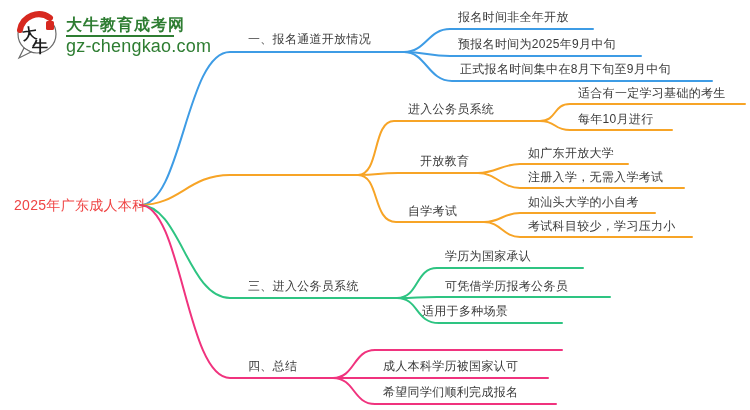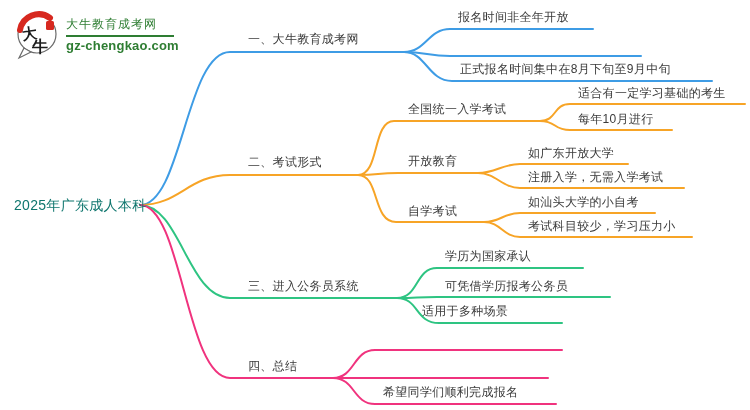--- a/index.html
+++ b/index.html
@@ -12,25 +12,25 @@
     font-family:"Liberation Sans","DejaVu Sans",sans-serif;
   }
   svg.connectors{position:absolute;left:0;top:0;}
   svg.connectors path{fill:none;stroke-width:2;stroke-linecap:round;}
   .c1{stroke:var(--branch1);} .c2{stroke:var(--branch2);}
   .c3{stroke:var(--branch3);} .c4{stroke:var(--branch4);}
   .node{
     position:absolute; font-size:12px; line-height:17px; color:var(--text);
     white-space:nowrap; letter-spacing:.3px;
   }
-  .root-node{font-size:14px;color:#0f766e;}
+  .root-node{font-size:14px;color:#ef4444;}
   .logo{position:absolute;left:12px;top:8px;display:flex;align-items:center;gap:6px;}
-  .logo-title{font-size:12px;font-weight:normal;color:var(--brand);letter-spacing:1px;line-height:17px;}
+  .logo-title{font-size:16px;font-weight:bold;color:var(--brand);letter-spacing:1px;line-height:17px;}
   .logo-sep{height:2px;background:var(--brand);margin:2px 0 2px 0;}
-  .logo-domain{font-size:13px;font-weight:bold;color:var(--brand);letter-spacing:.2px;line-height:14px;}
+  .logo-domain{font-size:18px;font-weight:normal;color:var(--brand);letter-spacing:.2px;line-height:14px;}
   .bubble{fill:#fff;stroke:#6b6b6b;stroke-width:1.2;}
   .arc{stroke:var(--seal);stroke-width:6;fill:none;stroke-linecap:round;}
   .seal-rect{fill:var(--seal);}
   .glyph{font-weight:bold;fill:#1c1c1c;font-family:"Liberation Sans","DejaVu Sans",sans-serif;}
 </style>
 </head>
 <body>
 
 <div class="canvas">
 
@@ -78,36 +78,37 @@
     </svg>
     <div class="logo-text">
       <div class="logo-title">大牛教育成考网</div>
       <div class="logo-sep" style="width:108px"></div>
       <div class="logo-domain">gz-chengkao.com</div>
     </div>
   </div>
 
   <div class="node root-node" style="left:14px;top:197px">2025年广东成人本科</div>
 
-  <div class="node" style="left:248px;top:31px">一、大牛教育成考网</div>
+  <div class="node" style="left:248px;top:31px">一、报名通道开放情况</div>
   <div class="node" style="left:458px;top:9px">报名时间非全年开放</div>
+  <div class="node" style="left:458px;top:36px">预报名时间为2025年9月中旬</div>
   <div class="node" style="left:460px;top:61px">正式报名时间集中在8月下旬至9月中旬</div>
 
-  <div class="node" style="left:248px;top:154px">二、考试形式</div>
-  <div class="node" style="left:408px;top:101px">全国统一入学考试</div>
+  <div class="node" style="left:408px;top:101px">进入公务员系统</div>
   <div class="node" style="left:578px;top:85px">适合有一定学习基础的考生</div>
   <div class="node" style="left:578px;top:111px">每年10月进行</div>
-  <div class="node" style="left:408px;top:153px">开放教育</div>
+  <div class="node" style="left:420px;top:153px">开放教育</div>
   <div class="node" style="left:528px;top:145px">如广东开放大学</div>
   <div class="node" style="left:528px;top:169px">注册入学，无需入学考试</div>
   <div class="node" style="left:408px;top:203px">自学考试</div>
   <div class="node" style="left:528px;top:194px">如汕头大学的小自考</div>
   <div class="node" style="left:528px;top:218px">考试科目较少，学习压力小</div>
 
   <div class="node" style="left:248px;top:278px">三、进入公务员系统</div>
   <div class="node" style="left:445px;top:278px">可凭借学历报考公务员</div>
   <div class="node" style="left:445px;top:248px">学历为国家承认</div>
   <div class="node" style="left:422px;top:303px">适用于多种场景</div>
 
   <div class="node" style="left:248px;top:358px">四、总结</div>
+  <div class="node" style="left:383px;top:358px">成人本科学历被国家认可</div>
   <div class="node" style="left:383px;top:384px">希望同学们顺利完成报名</div>
 
 </div>
 
 </body></html>

